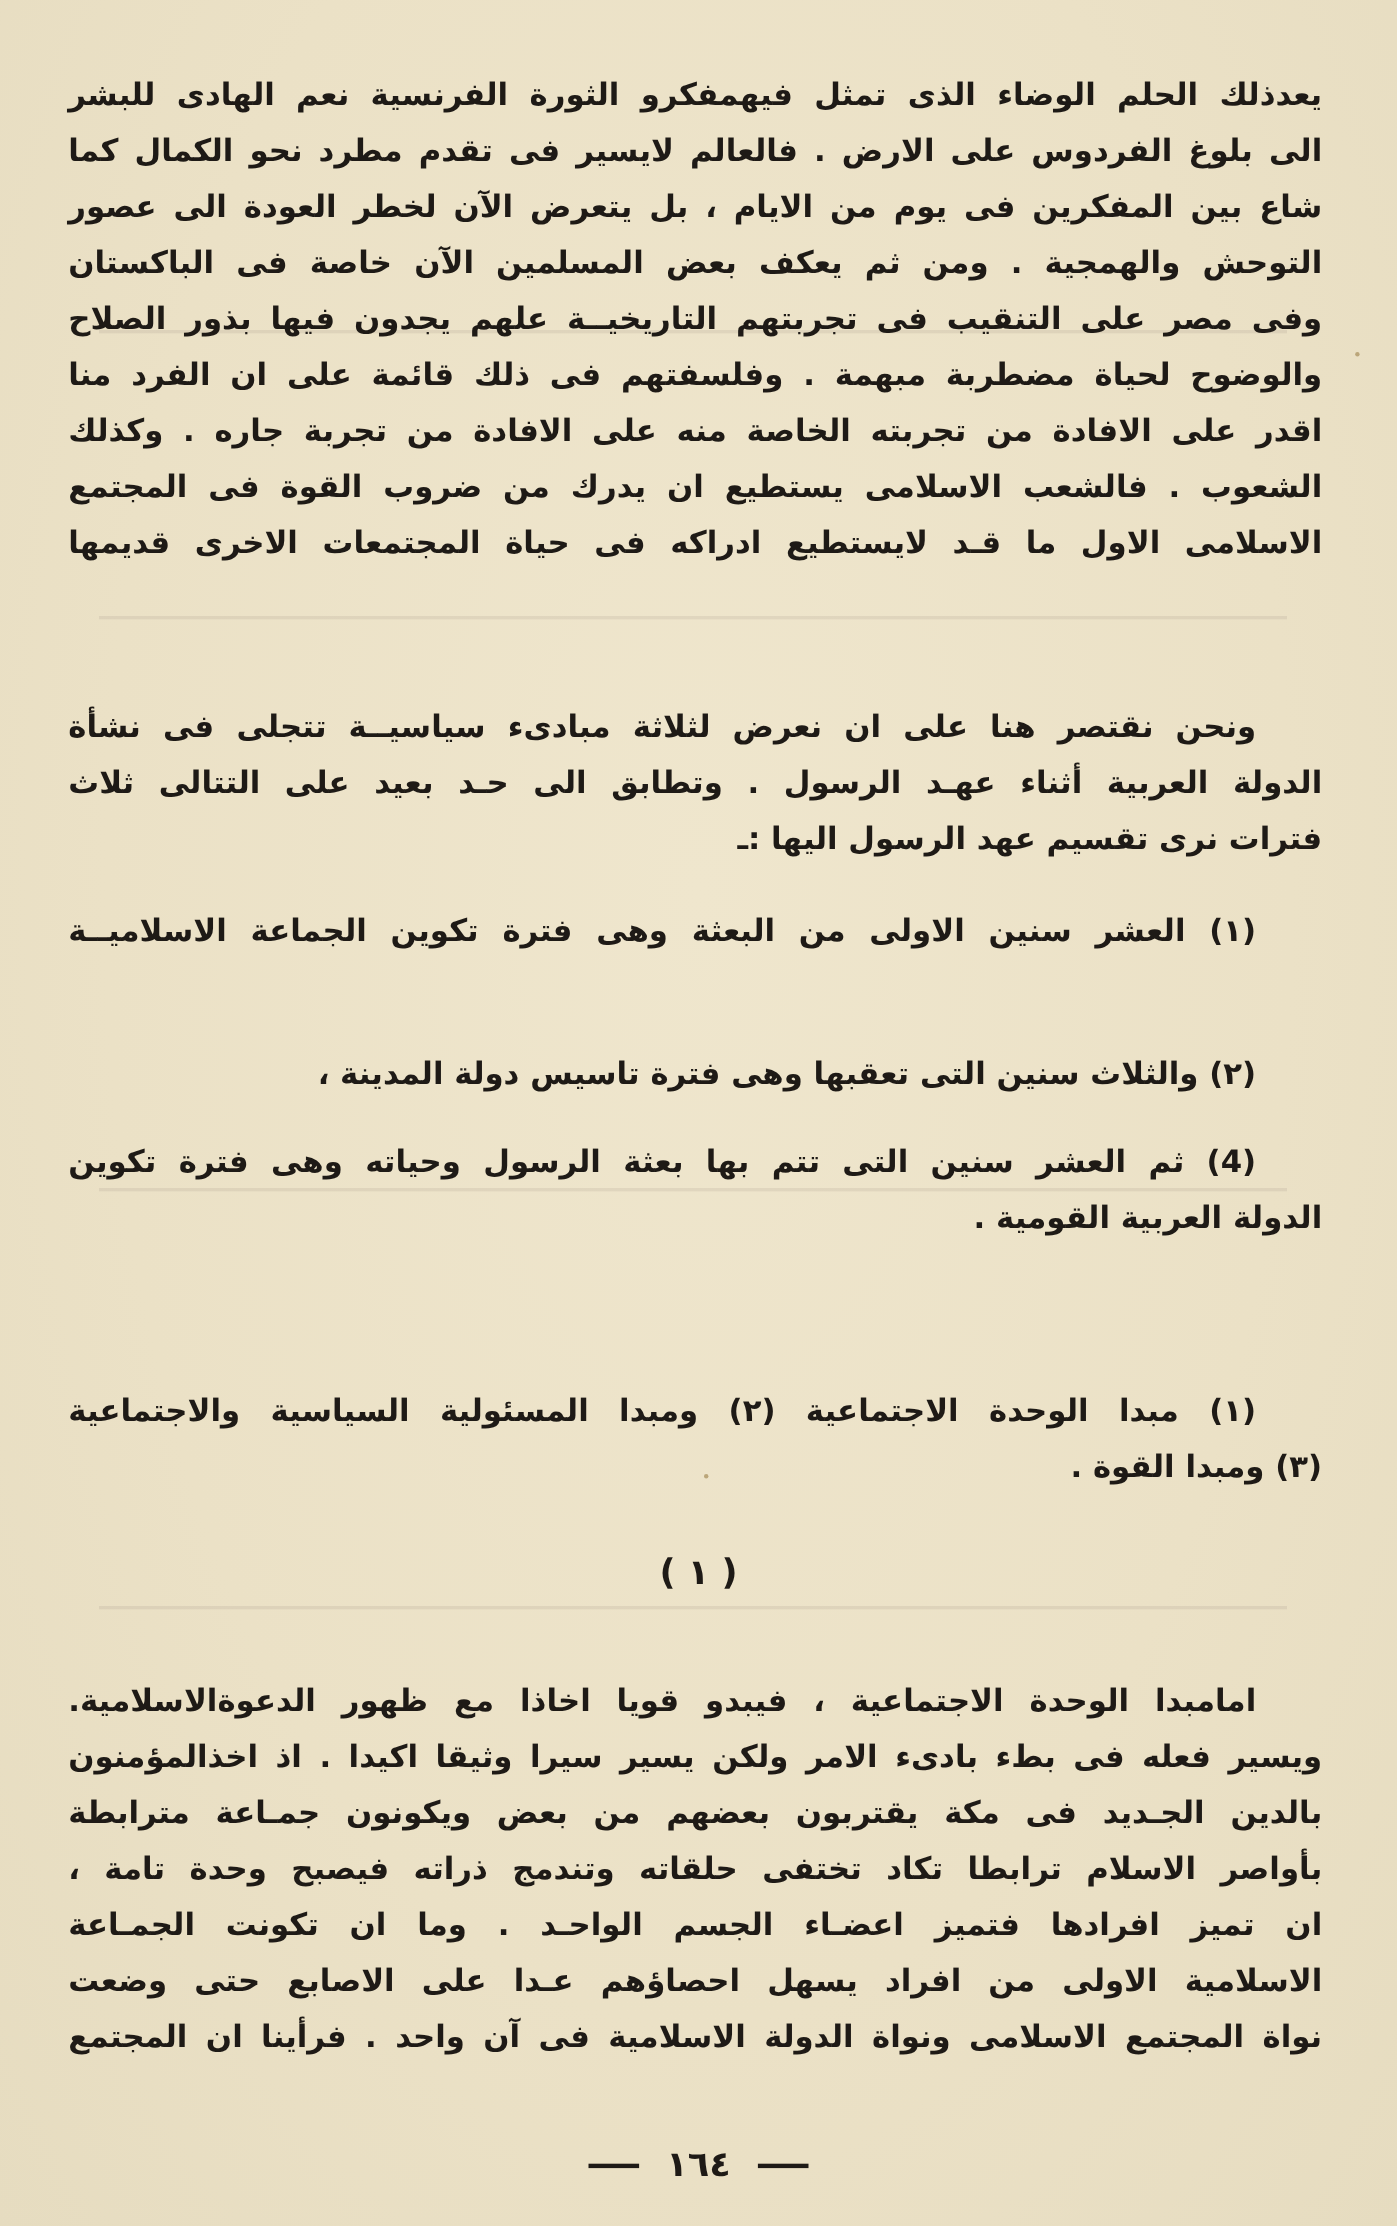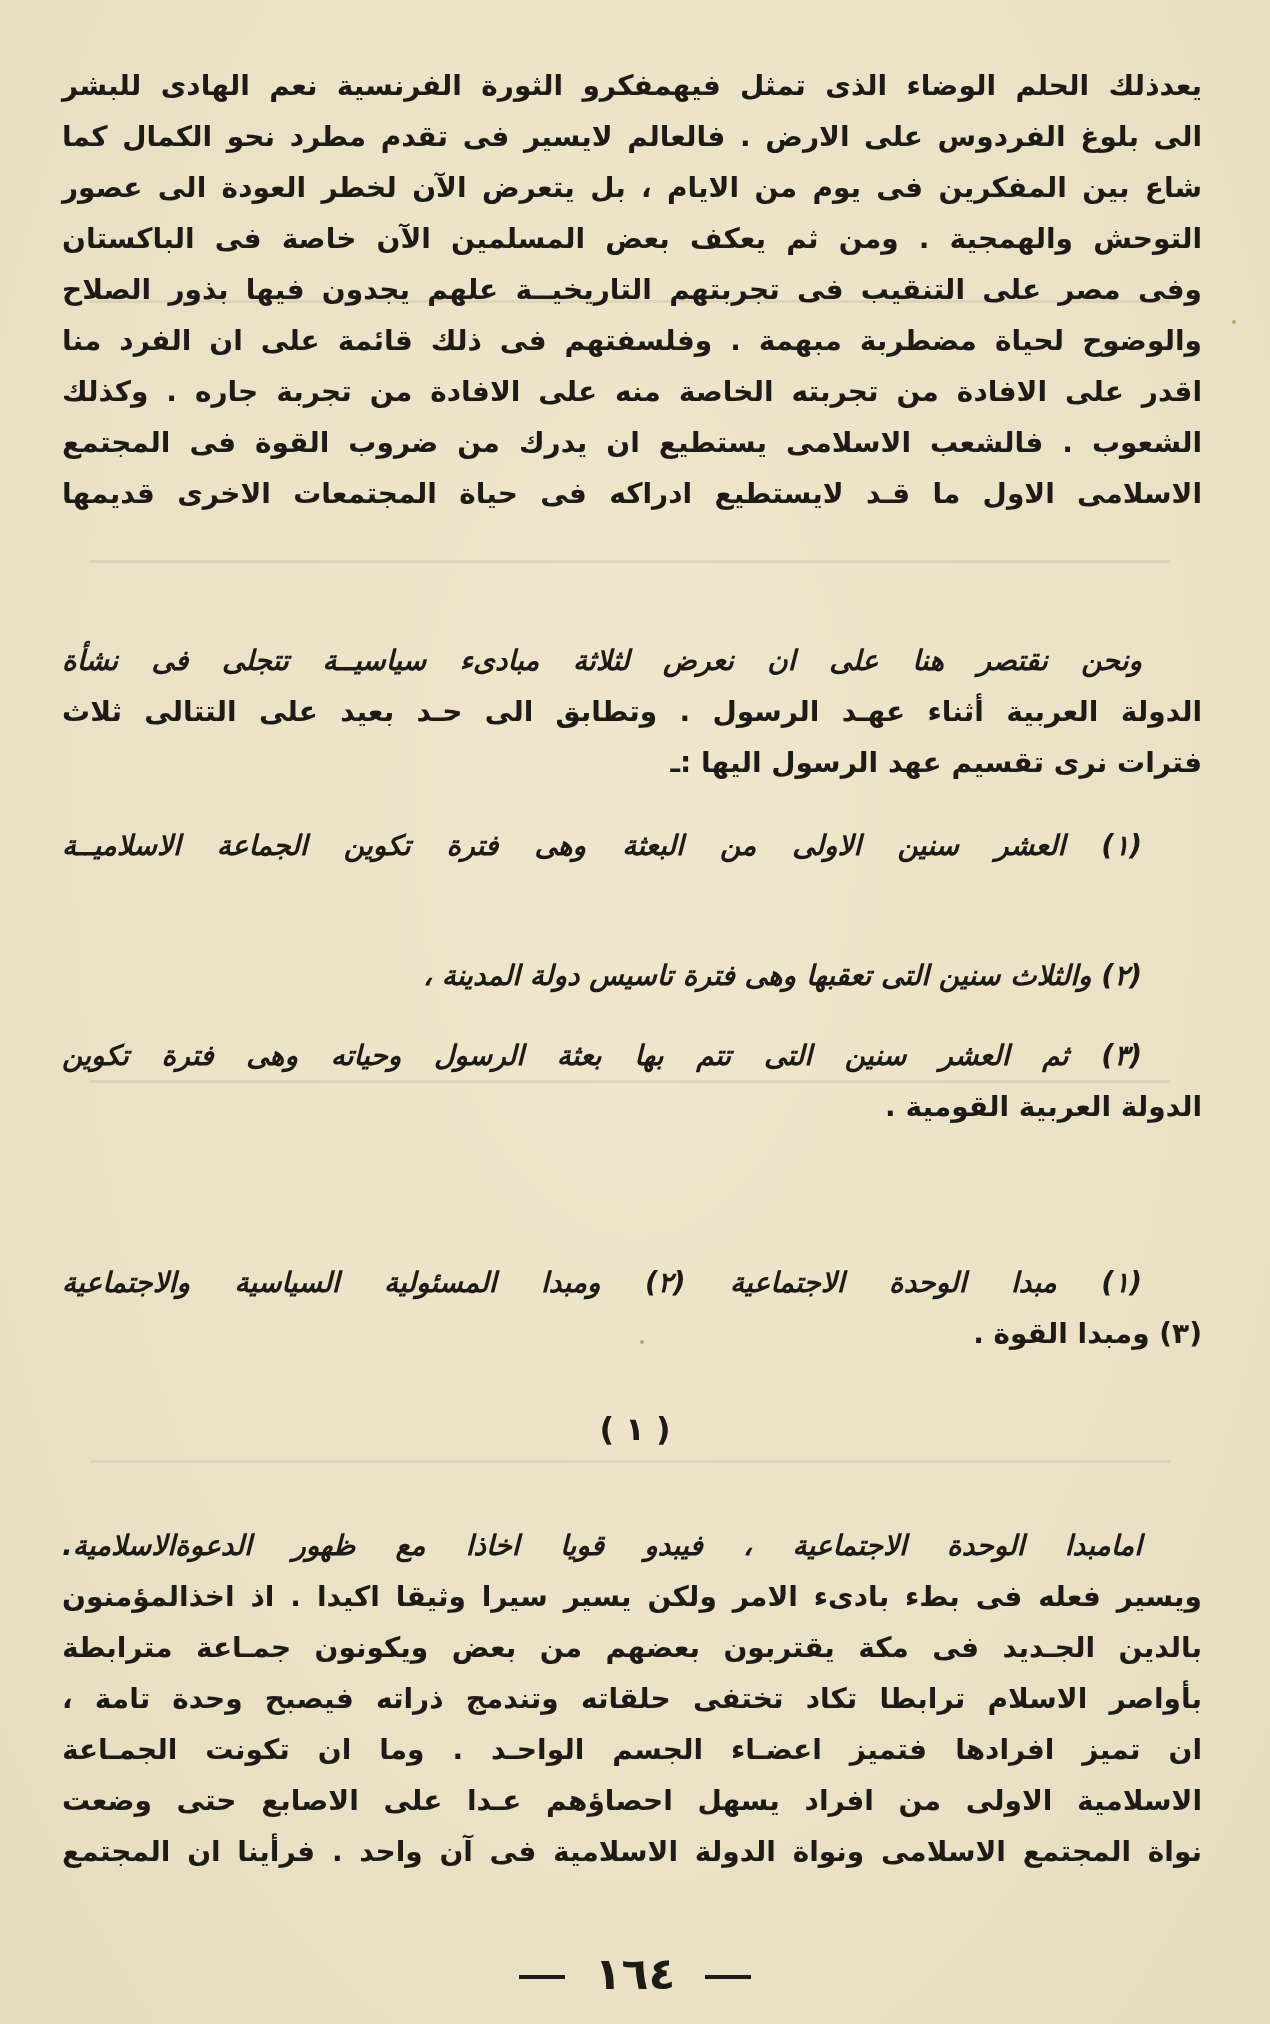--- a/index.html
+++ b/index.html
@@ -40,39 +40,38 @@
       text-align: justify;
       text-align-last: justify;
       white-space: nowrap;
       height: 51px;
     }
     .line.last {
       text-align-last: right;
     }
     .indent {
       padding-right: 60px;
-      font-style: italic;
     }
     .section-number {
       position: absolute;
       left: 0;
       width: 1270px;
       top: 1410px;
       text-align: center;
       font-size: 32px;
       font-weight: bold;
       direction: rtl;
     }
     .page-number {
       position: absolute;
       left: 0;
       width: 1270px;
       top: 1948px;
       text-align: center;
-      font-size: 44px;
+      font-size: 32px;
       font-weight: bold;
       direction: rtl;
     }
     .page-number .dash {
       display: inline-block;
       width: 46px;
       height: 4px;
       background: #1e1a16;
       vertical-align: middle;
       margin: 0 14px;
@@ -122,21 +121,21 @@
 
   <div class="text-block" style="top:820px;">
     <span class="line indent">(١) العشر سنين الاولى من البعثة وهى فترة تكوين الجماعة الاسلاميــة</span>
   </div>
 
   <div class="text-block" style="top:950px;">
     <span class="line last indent">(٢) والثلاث سنين التى تعقبها وهى فترة تاسيس دولة المدينة ،</span>
   </div>
 
   <div class="text-block" style="top:1030px;">
-    <span class="line indent">(٣) ثم العشر سنين التى تتم بها بعثة الرسول وحياته وهى فترة تكوين</span>
+    <span class="line indent">(4) ثم العشر سنين التى تتم بها بعثة الرسول وحياته وهى فترة تكوين</span>
     <span class="line last">الدولة العربية القومية .</span>
   </div>
 
 
   <div class="text-block" style="top:1237px;margin-top:20px;">
     <span class="line indent">(١) مبدا الوحدة الاجتماعية (٢) ومبدا المسئولية السياسية والاجتماعية</span>
     <span class="line last">(٣) ومبدا القوة .</span>
   </div>
 
   <div class="section-number">( ١ )</div>

